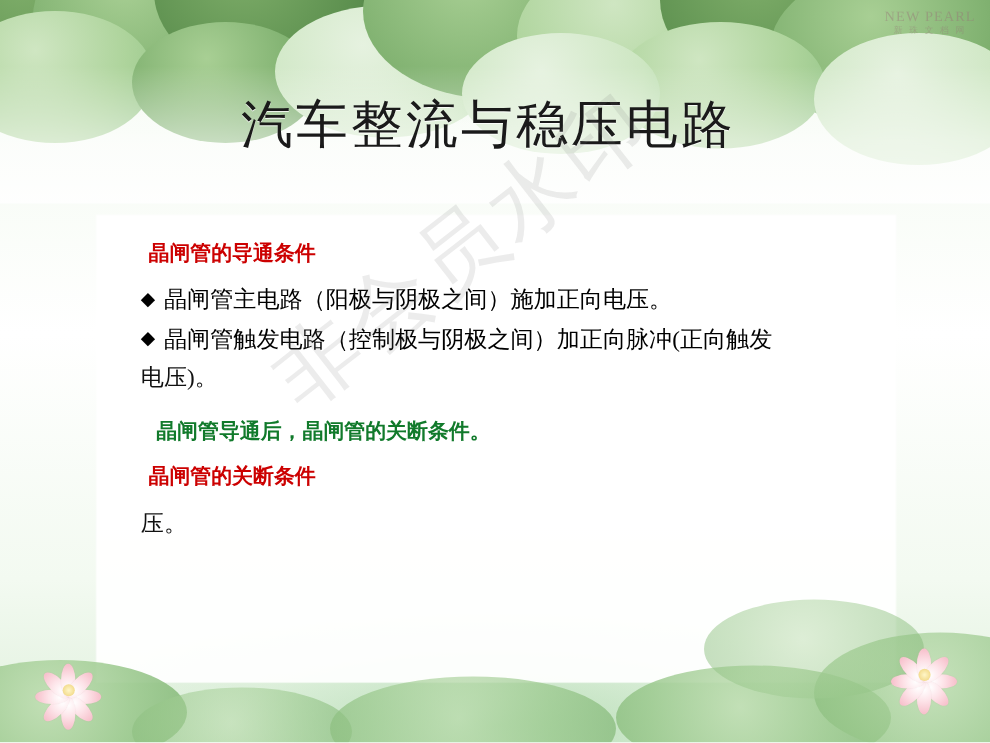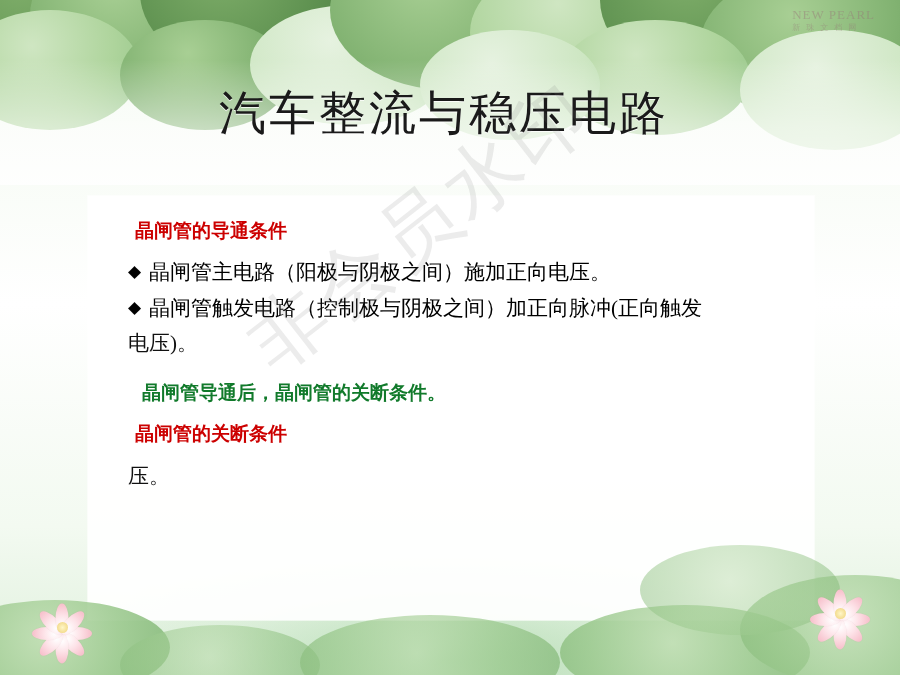--- a/index.html
+++ b/index.html
@@ -156,23 +156,23 @@
     font-size: 78px;
     color: rgba(120,120,120,0.14);
     transform: rotate(-38deg);
     letter-spacing: 4px;
     white-space: nowrap;
     pointer-events: none;
     font-family: "Liberation Serif", "DejaVu Serif", serif;
   }
   .wm-corner {
     position: absolute;
-    right: 25px;
+    right: 13px;
     top: 8px;
-    text-align: left;
+    text-align: center;
     pointer-events: none;
     line-height: 1.15;
   }
   .wm-corner .l1 {
     font-size: 13px;
     color: rgba(150,120,120,0.45);
     letter-spacing: 1px;
   }
   .wm-corner .l2 {
     font-size: 8px;

